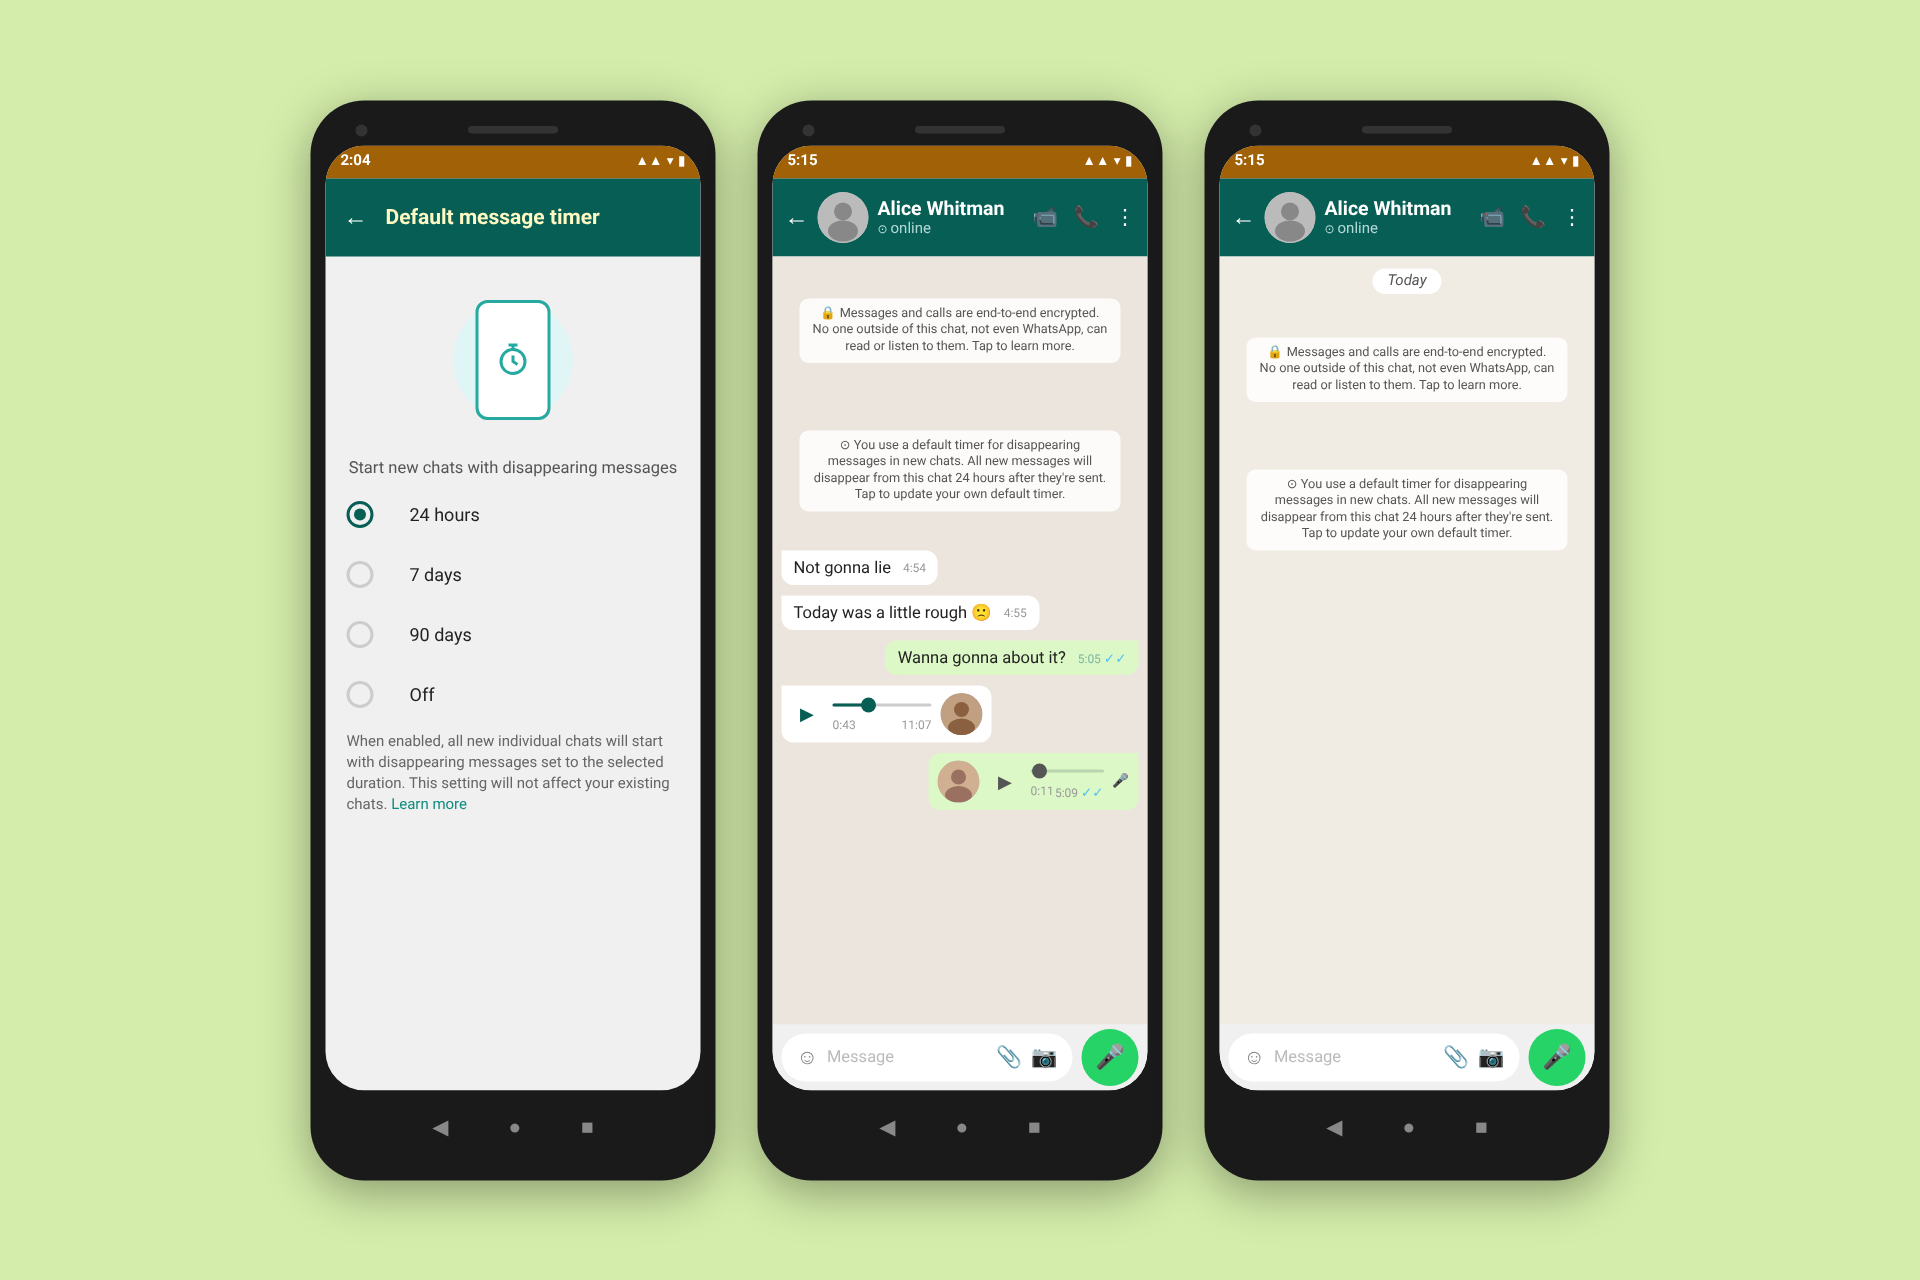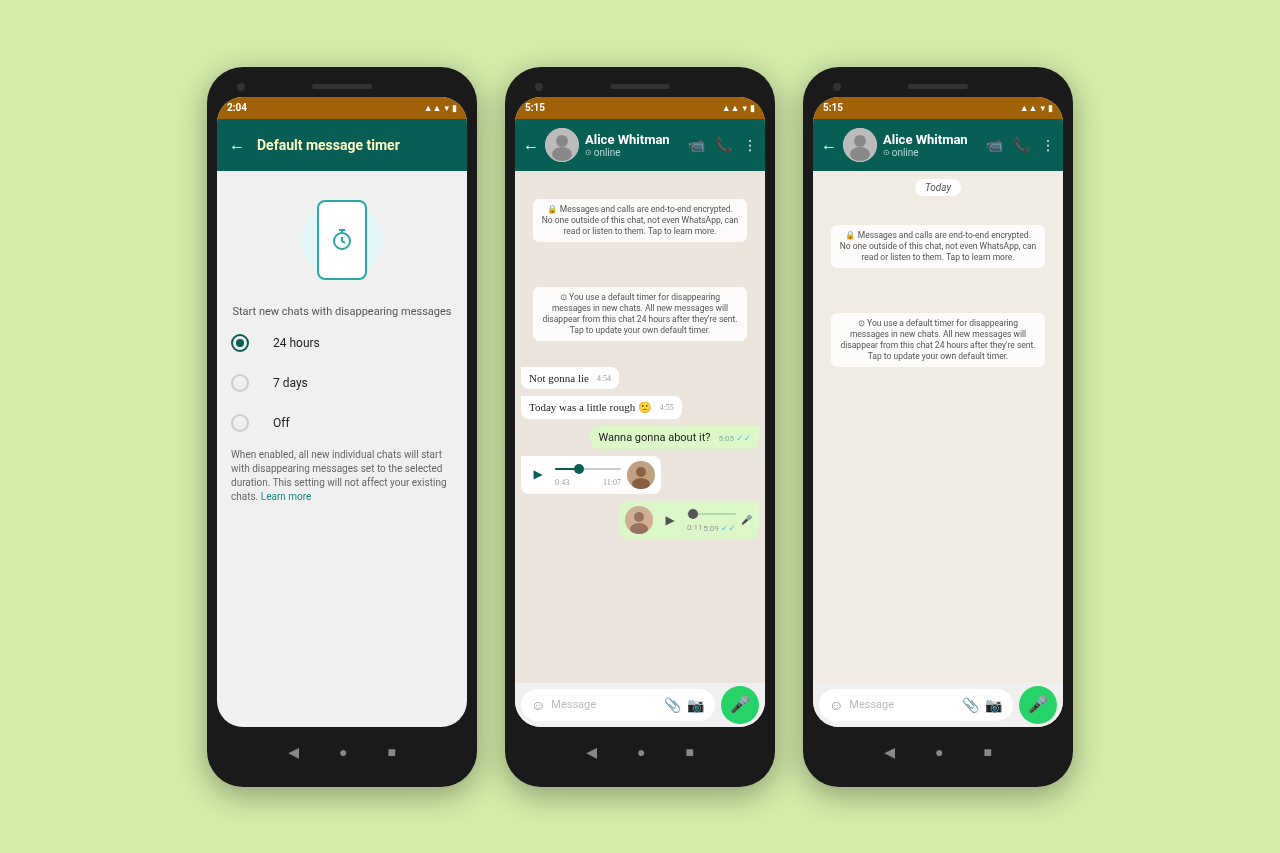--- a/index.html
+++ b/index.html
@@ -190,21 +190,20 @@
     .bubble {
       border-radius: 8px;
       padding: 5px 8px;
       max-width: 80%;
       font-size: 11px;
       position: relative;
     }
     .bubble.received {
       background: white;
       border-top-left-radius: 0;
-      font-family: Liberation Serif, serif;
     }
     .bubble.sent {
       background: #dcf8c6;
       border-top-right-radius: 0;
     }
     .bubble-text {
       color: #222;
       font-size: 11px;
     }
     .bubble-time {
@@ -487,20 +486,24 @@
 
         <div class="radio-option">
           <div class="radio-circle selected">
             <div class="radio-inner"></div>
           </div>
           <span class="radio-label">24 hours</span>
         </div>
         <div class="radio-option">
           <div class="radio-circle"></div>
           <span class="radio-label">7 days</span>
+        </div>
+        <div class="radio-option">
+          <div class="radio-circle"></div>
+          <span class="radio-label">90 days</span>
         </div>
         <div class="radio-option">
           <div class="radio-circle"></div>
           <span class="radio-label">Off</span>
         </div>
 
         <div class="settings-desc">
           <span>When enabled, all new individual chats will start with disappearing messages set to the selected duration. This setting will not affect your existing chats.</span>
           <span class="learn-more">Learn more</span>
         </div>

